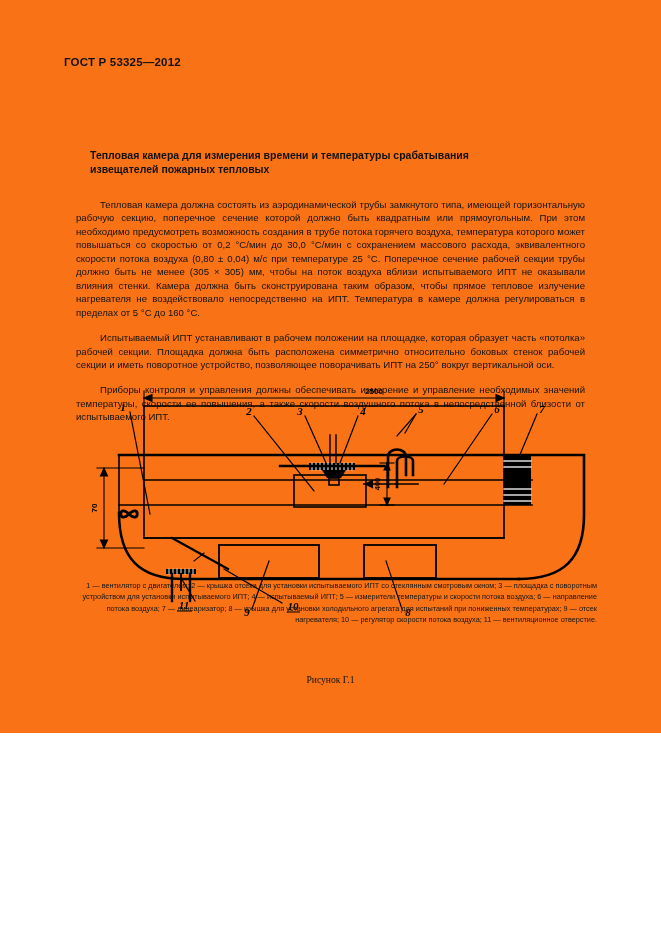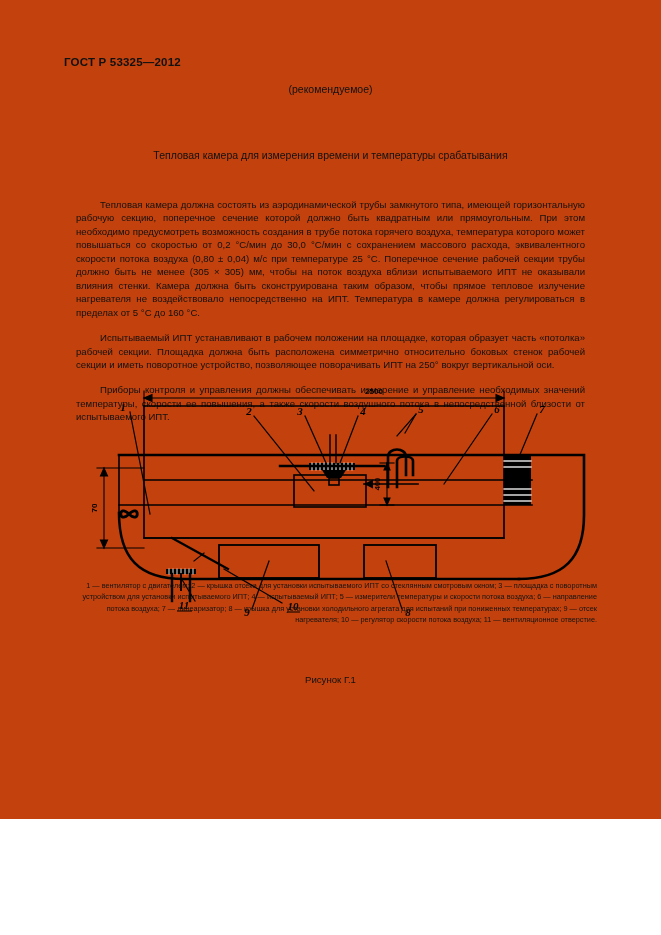--- a/index.html
+++ b/index.html
@@ -7,22 +7,22 @@
     padding: 0;
     background: #ffffff;
   }
   body {
     font-family: "Liberation Sans", sans-serif;
     color: #111111;
   }
   .page {
     position: relative;
     width: 661px;
-    height: 819px;
-    background: #c2410c;
+    height: 733px;
+    background: #f97316;
     overflow: hidden;
   }
 
   
   .std-header {
     position: absolute;
     left: 64px;
     top: 56px;
     font-size: 11.5px;
     font-weight: bold;
@@ -37,23 +37,22 @@
     text-align: center;
     font-size: 10.5px;
     line-height: 14px;
   }
 
   .doc-title {
     position: absolute;
     left: 90px;
     top: 148px;
     width: 481px;
-    text-align: center;
     font-size: 10.5px;
-    font-weight: normal;
+    font-weight: bold;
     line-height: 14px;
   }
 
   
   .body-copy {
     position: absolute;
     left: 64px;
     top: 186px;
     width: 533px;
     font-size: 9.6px;
@@ -87,42 +86,43 @@
     color: #141414;
   }
 
   .fig-number {
     position: absolute;
     left: 0;
     top: 674px;
     width: 661px;
     text-align: center;
     font-size: 9.6px;
+    font-family: Liberation Serif, serif;
   }
 
   .page-number {
     position: absolute;
     left: 64px;
     top: 840px;
     font-size: 10px;
   }
 </style>
 </head>
 <body>
 
 <div class="page">
 
   <div class="std-header">ГОСТ Р 53325—2012</div>
 
   <div class="annex-block">
-    <div>(рекомендуемое)</div>
   </div>
 
   <div class="doc-title">
     <div>Тепловая камера для измерения времени и температуры срабатывания</div>
+    <div>извещателей пожарных тепловых</div>
   </div>
 
   <div class="body-copy">
     <p>Тепловая камера должна состоять из аэродинамической трубы замкнутого типа, имеющей горизонтальную рабочую секцию, поперечное сечение которой должно быть квадратным или прямоугольным. При этом необходимо предусмотреть возможность создания в трубе потока горячего воздуха, температура которого может повышаться со скоростью от 0,2 °С/мин до 30,0 °С/мин с сохранением массового расхода, эквивалентного скорости потока воздуха (0,80 ± 0,04) м/с при температуре 25 °С. Поперечное сечение рабочей секции трубы должно быть не менее (305 × 305) мм, чтобы на поток воздуха вблизи испытываемого ИПТ не оказывали влияния стенки. Камера должна быть сконструирована таким образом, чтобы прямое тепловое излучение нагревателя не воздействовало непосредственно на ИПТ. Температура в камере должна регулироваться в пределах от 5 °С до 160 °С.</p>
     <p>Испытываемый ИПТ устанавливают в рабочем положении на площадке, которая образует часть «потолка» рабочей секции. Площадка должна быть расположена симметрично относительно боковых стенок рабочей секции и иметь поворотное устройство, позволяющее поворачивать ИПТ на 250° вокруг вертикальной оси.</p>
     <p>Приборы контроля и управления должны обеспечивать измерение и управление необходимых значений температуры, скорости ее повышения, а также скорости воздушного потока в непосредственной близости от испытываемого ИПТ.</p>
   </div>
 
   <div class="figure-wrap">
     <svg class="figure-svg" width="533" height="240" viewBox="0 0 533 240">

